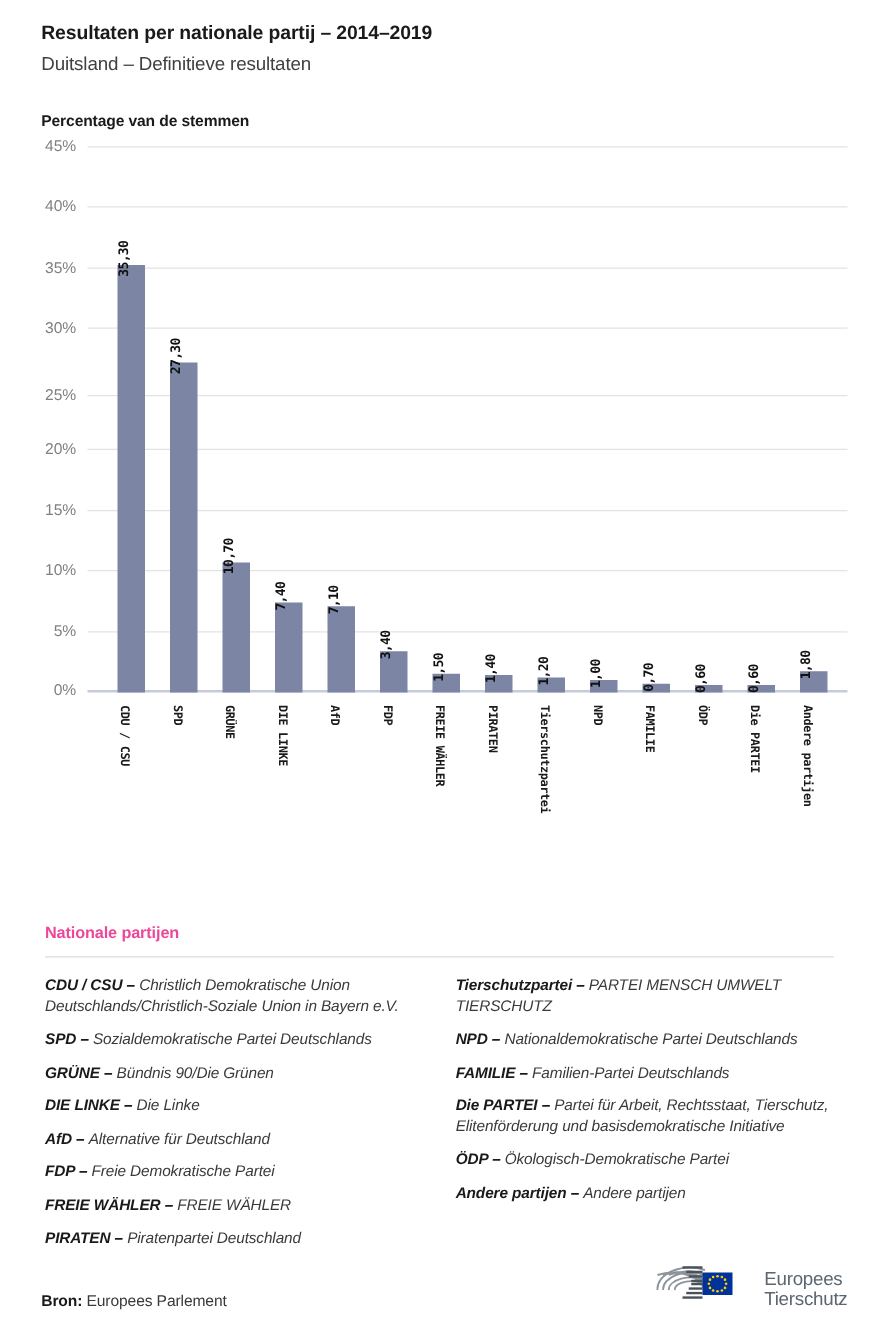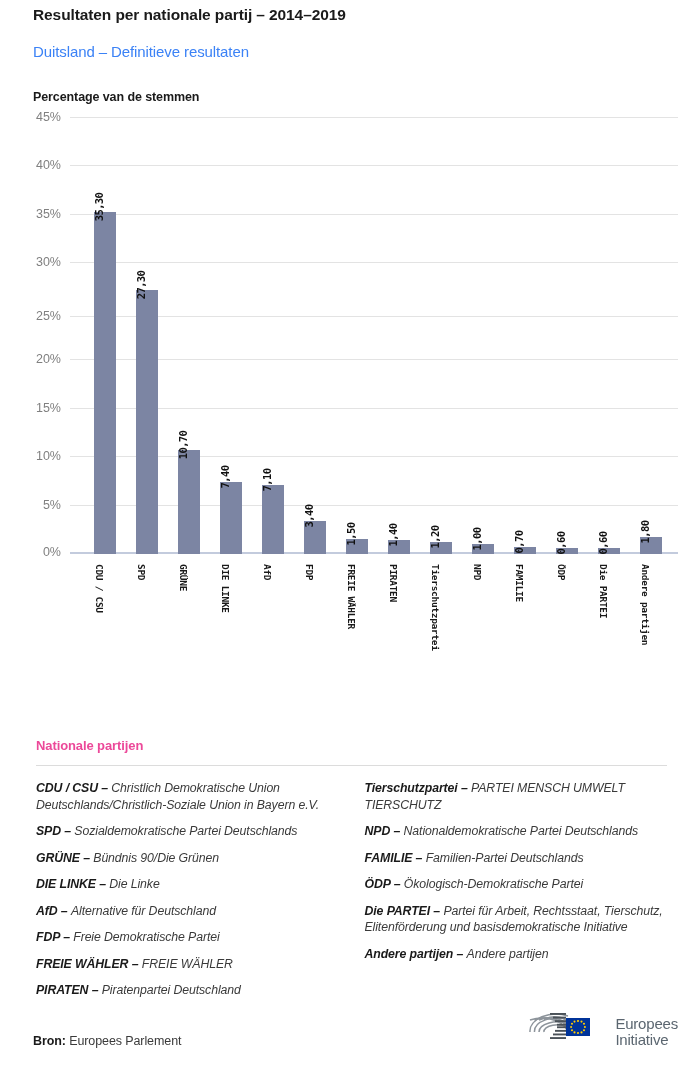--- a/index.html
+++ b/index.html
@@ -10,32 +10,32 @@
   body {
     width: 700px;
     height: 1067px;
     font-family: "Liberation Sans", sans-serif;
     color: #1a1a1a;
     overflow: hidden;
     position: relative;
   }
 
   
-  #header { padding: 6px 0 0 33px; }
+  #header { padding: 18px 0 0 33px; }
   #chart-title {
     font-size: 15.5px;
     font-weight: bold;
     letter-spacing: -0.1px;
     color: #1a1a1a;
   }
   #chart-subtitle {
     font-size: 15px;
     font-weight: normal;
-    color: #3b82f6;
-    margin-top: 19px;
+    color: #404040;
+    margin-top: 7px;
     letter-spacing: -0.1px;
   }
   #axis-caption {
     font-size: 12.5px;
     font-weight: bold;
     color: #1a1a1a;
     margin-top: 30px;
     letter-spacing: -0.1px;
   }
 
@@ -314,22 +314,22 @@
         <div class="legend-item"><span class="abbr">DIE LINKE – </span><span>Die Linke</span></div>
         <div class="legend-item"><span class="abbr">AfD – </span><span>Alternative für Deutschland</span></div>
         <div class="legend-item"><span class="abbr">FDP – </span><span>Freie Demokratische Partei</span></div>
         <div class="legend-item"><span class="abbr">FREIE WÄHLER – </span><span>FREIE WÄHLER</span></div>
         <div class="legend-item"><span class="abbr">PIRATEN – </span><span>Piratenpartei Deutschland</span></div>
       </div>
     <div class="legend-col" id="legend-col-right">
         <div class="legend-item"><span class="abbr">Tierschutzpartei – </span><span>PARTEI MENSCH UMWELT TIERSCHUTZ</span></div>
         <div class="legend-item"><span class="abbr">NPD – </span><span>Nationaldemokratische Partei Deutschlands</span></div>
         <div class="legend-item"><span class="abbr">FAMILIE – </span><span>Familien-Partei Deutschlands</span></div>
+        <div class="legend-item"><span class="abbr">Die PARTEI – </span><span>Partei für Arbeit, Rechtsstaat, Tierschutz, Elitenförderung und basisdemokratische Initiative</span></div>
         <div class="legend-item"><span class="abbr">ÖDP – </span><span>Ökologisch-Demokratische Partei</span></div>
-        <div class="legend-item"><span class="abbr">Die PARTEI – </span><span>Partei für Arbeit, Rechtsstaat, Tierschutz, Elitenförderung und basisdemokratische Initiative</span></div>
         <div class="legend-item"><span class="abbr">Andere partijen – </span><span>Andere partijen</span></div>
       </div>
   </div>
 </div>
 
 <div id="footer">
   <div id="source-note">
     <span class="src-label">Bron:</span><span> Europees Parlement</span>
   </div>
   <div id="ep-logo">
@@ -365,16 +365,16 @@
         <circle cx="58" cy="23" r="1.05"></circle>
         <circle cx="54.5" cy="22.4" r="1.05"></circle>
         <circle cx="52" cy="20.3" r="1.05"></circle>
         <circle cx="51.1" cy="17" r="1.05"></circle>
         <circle cx="52" cy="13.7" r="1.05"></circle>
         <circle cx="54.5" cy="11.6" r="1.05"></circle>
       </g>
     </svg>
     <div id="ep-logo-text">
       <div>Europees</div>
-      <div>Initiative</div>
+      <div>Tierschutz</div>
     </div>
   </div>
 </div>
 
 </body></html>

